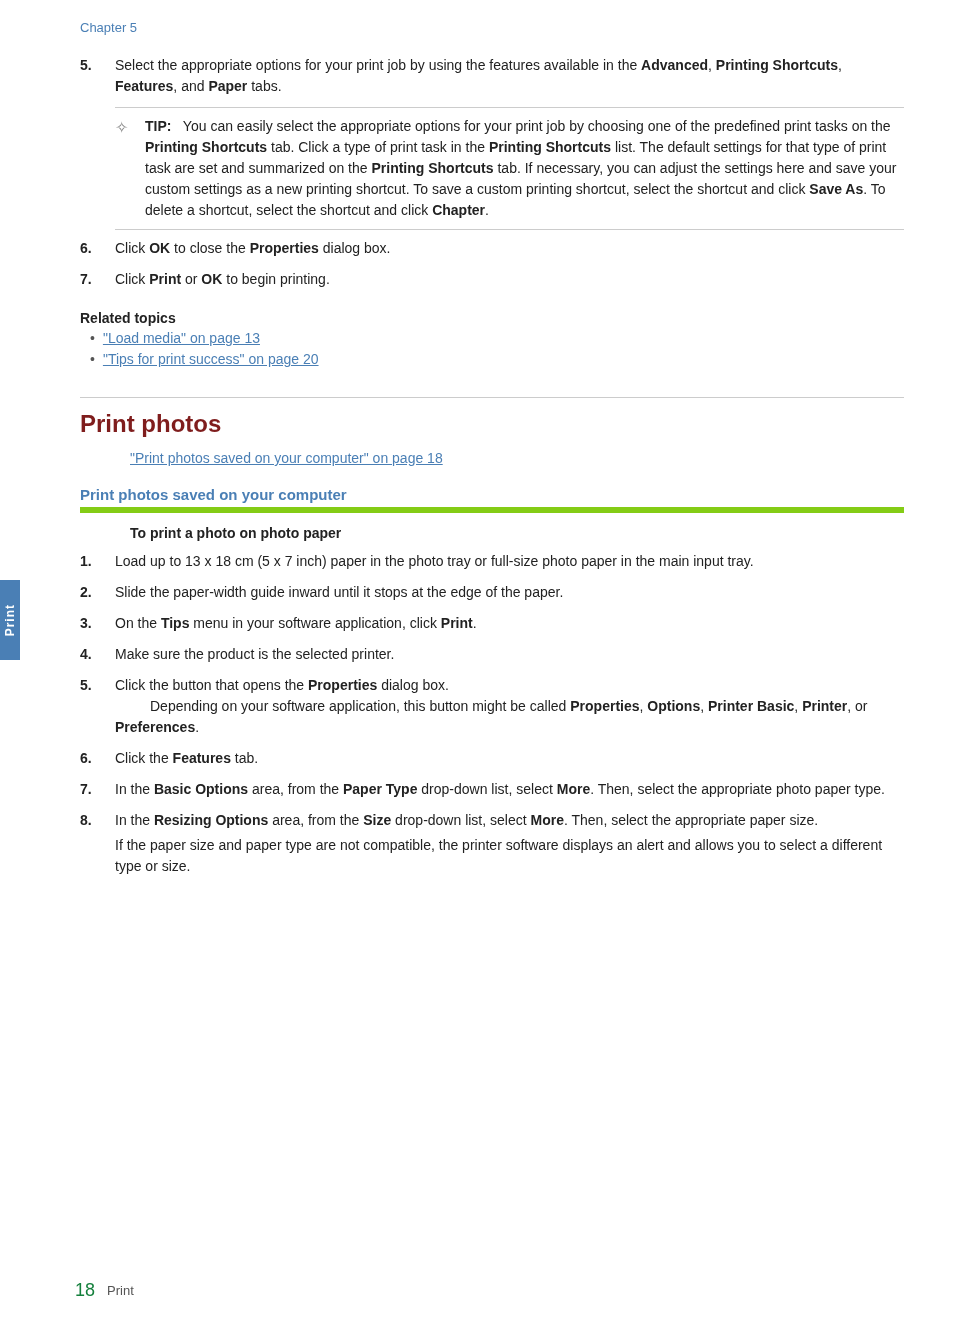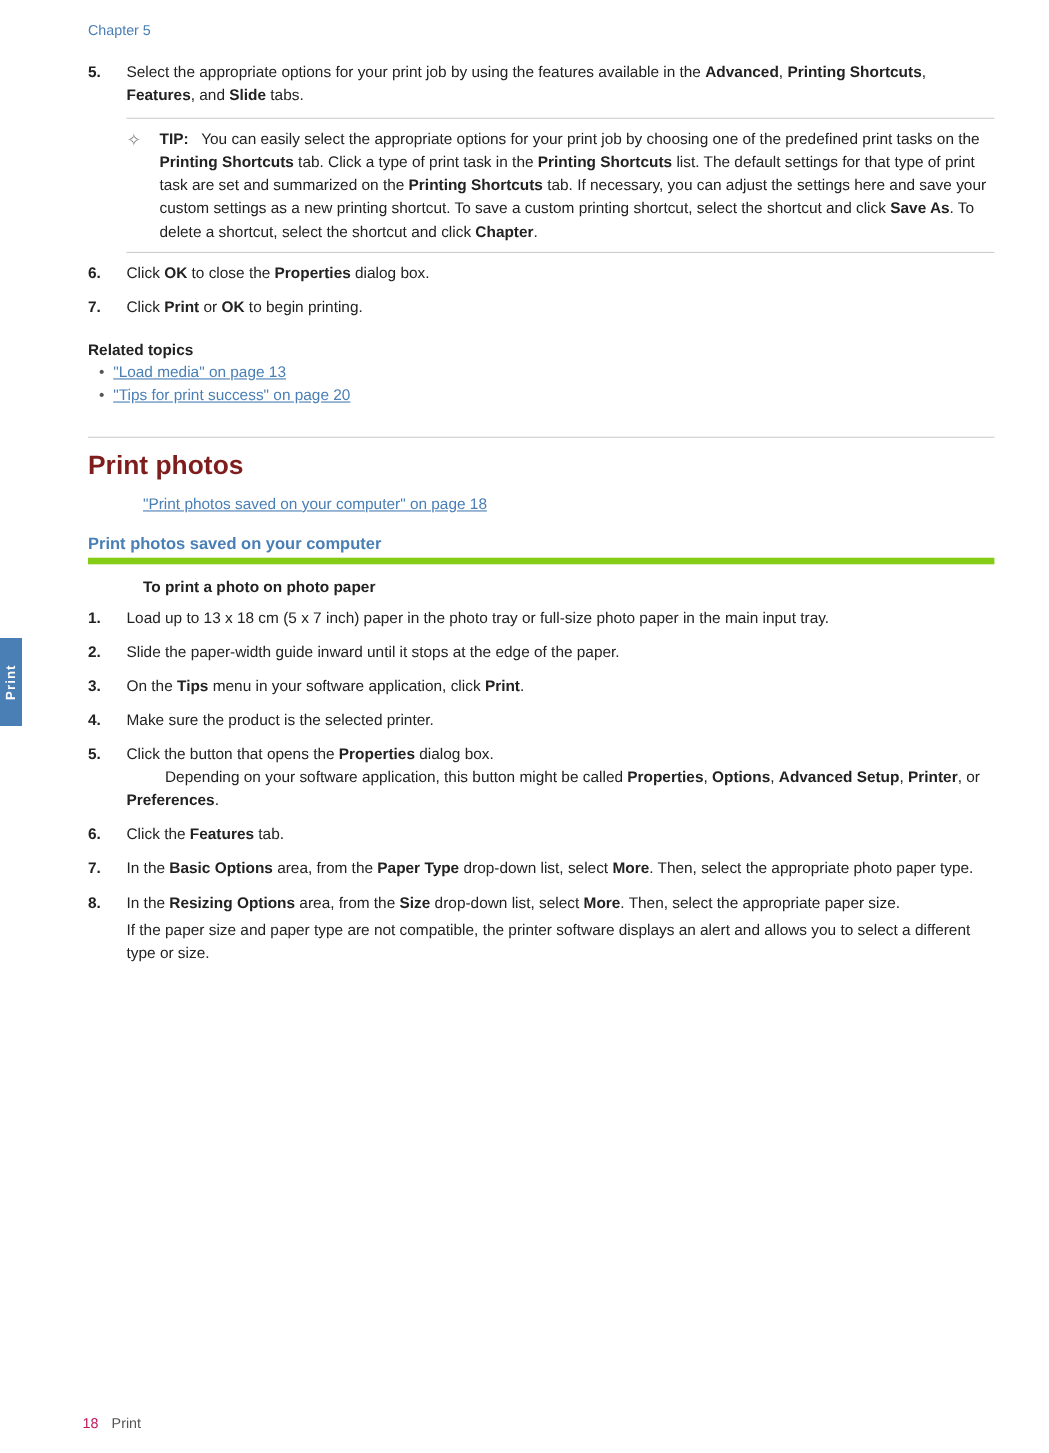--- a/index.html
+++ b/index.html
@@ -172,22 +172,22 @@
       position: absolute;
       bottom: 20px;
       left: 25px;
       right: 25px;
       display: flex;
       align-items: center;
       padding: 0 50px;
     }
 
     .footer-page-num {
-      color: #be185d;
-      font-size: 13px;
+      color: #15803d;
+      font-size: 18px;
     }
 
     .footer-section {
       color: #555;
       font-size: 13px;
       margin-left: 12px;
     }
 
     
     .h-rule {
@@ -215,21 +215,21 @@
 
     <div class="chapter-header">Chapter 5</div>
 
     <div class="step-item">
       <span class="step-number bold">5.</span>
       <span class="step-content">
         Select the appropriate options for your print job by using the features available in the
         <span class="bold">Advanced</span>,
         <span class="bold">Printing Shortcuts</span>,
         <span class="bold">Features</span>, and
-        <span class="bold">Slide</span> tabs.
+        <span class="bold">Paper</span> tabs.
       </span>
     </div>
 
     <div class="tip-box">
       <div class="tip-icon">✧</div>
       <div class="tip-content">
         <span class="bold">TIP:&nbsp;&nbsp;</span>
         You can easily select the appropriate options for your print job by choosing one of the predefined print tasks on the
         <span class="bold">Printing Shortcuts</span>
         tab. Click a type of print task in the
@@ -311,21 +311,21 @@
     </div>
 
     <div class="step-item">
       <span class="step-number bold">5.</span>
       <span class="step-content">
         Click the button that opens the <span class="bold">Properties</span> dialog box.<br>
         <span class="indent-block">
           Depending on your software application, this button might be called
           <span class="bold">Properties</span>,
           <span class="bold">Options</span>,
-          <span class="bold">Advanced Setup</span>,
+          <span class="bold">Printer Basic</span>,
           <span class="bold">Printer</span>, or
           <span class="bold">Preferences</span>.
         </span>
       </span>
     </div>
 
     <div class="step-item">
       <span class="step-number bold">6.</span>
       <span class="step-content">
         Click the <span class="bold">Features</span> tab.

